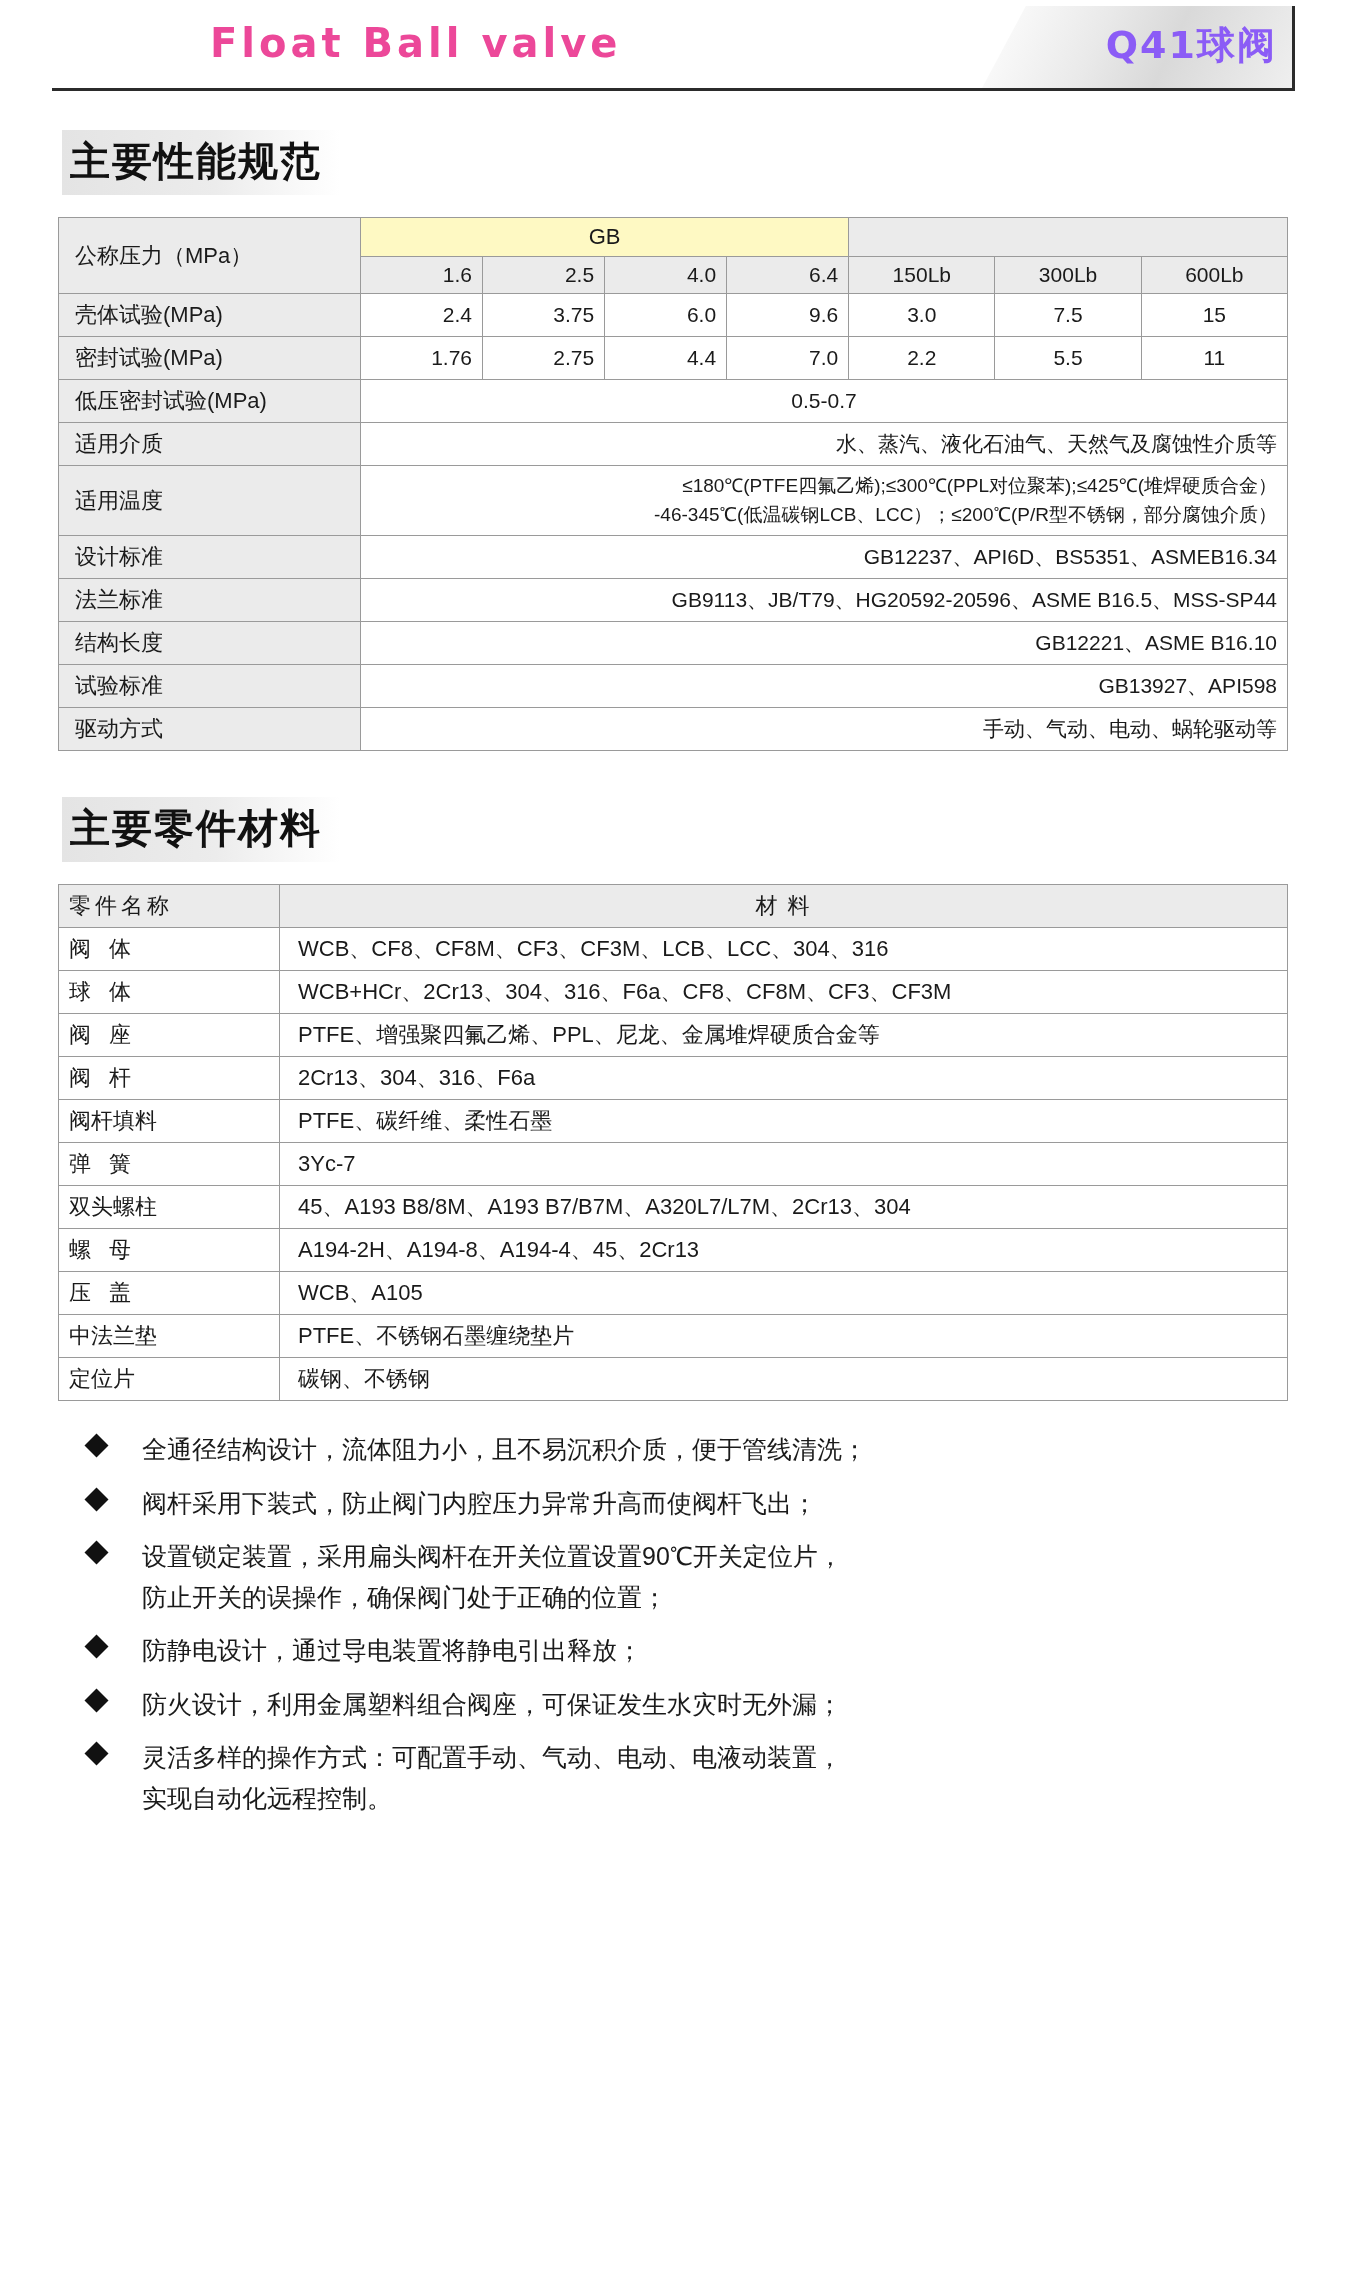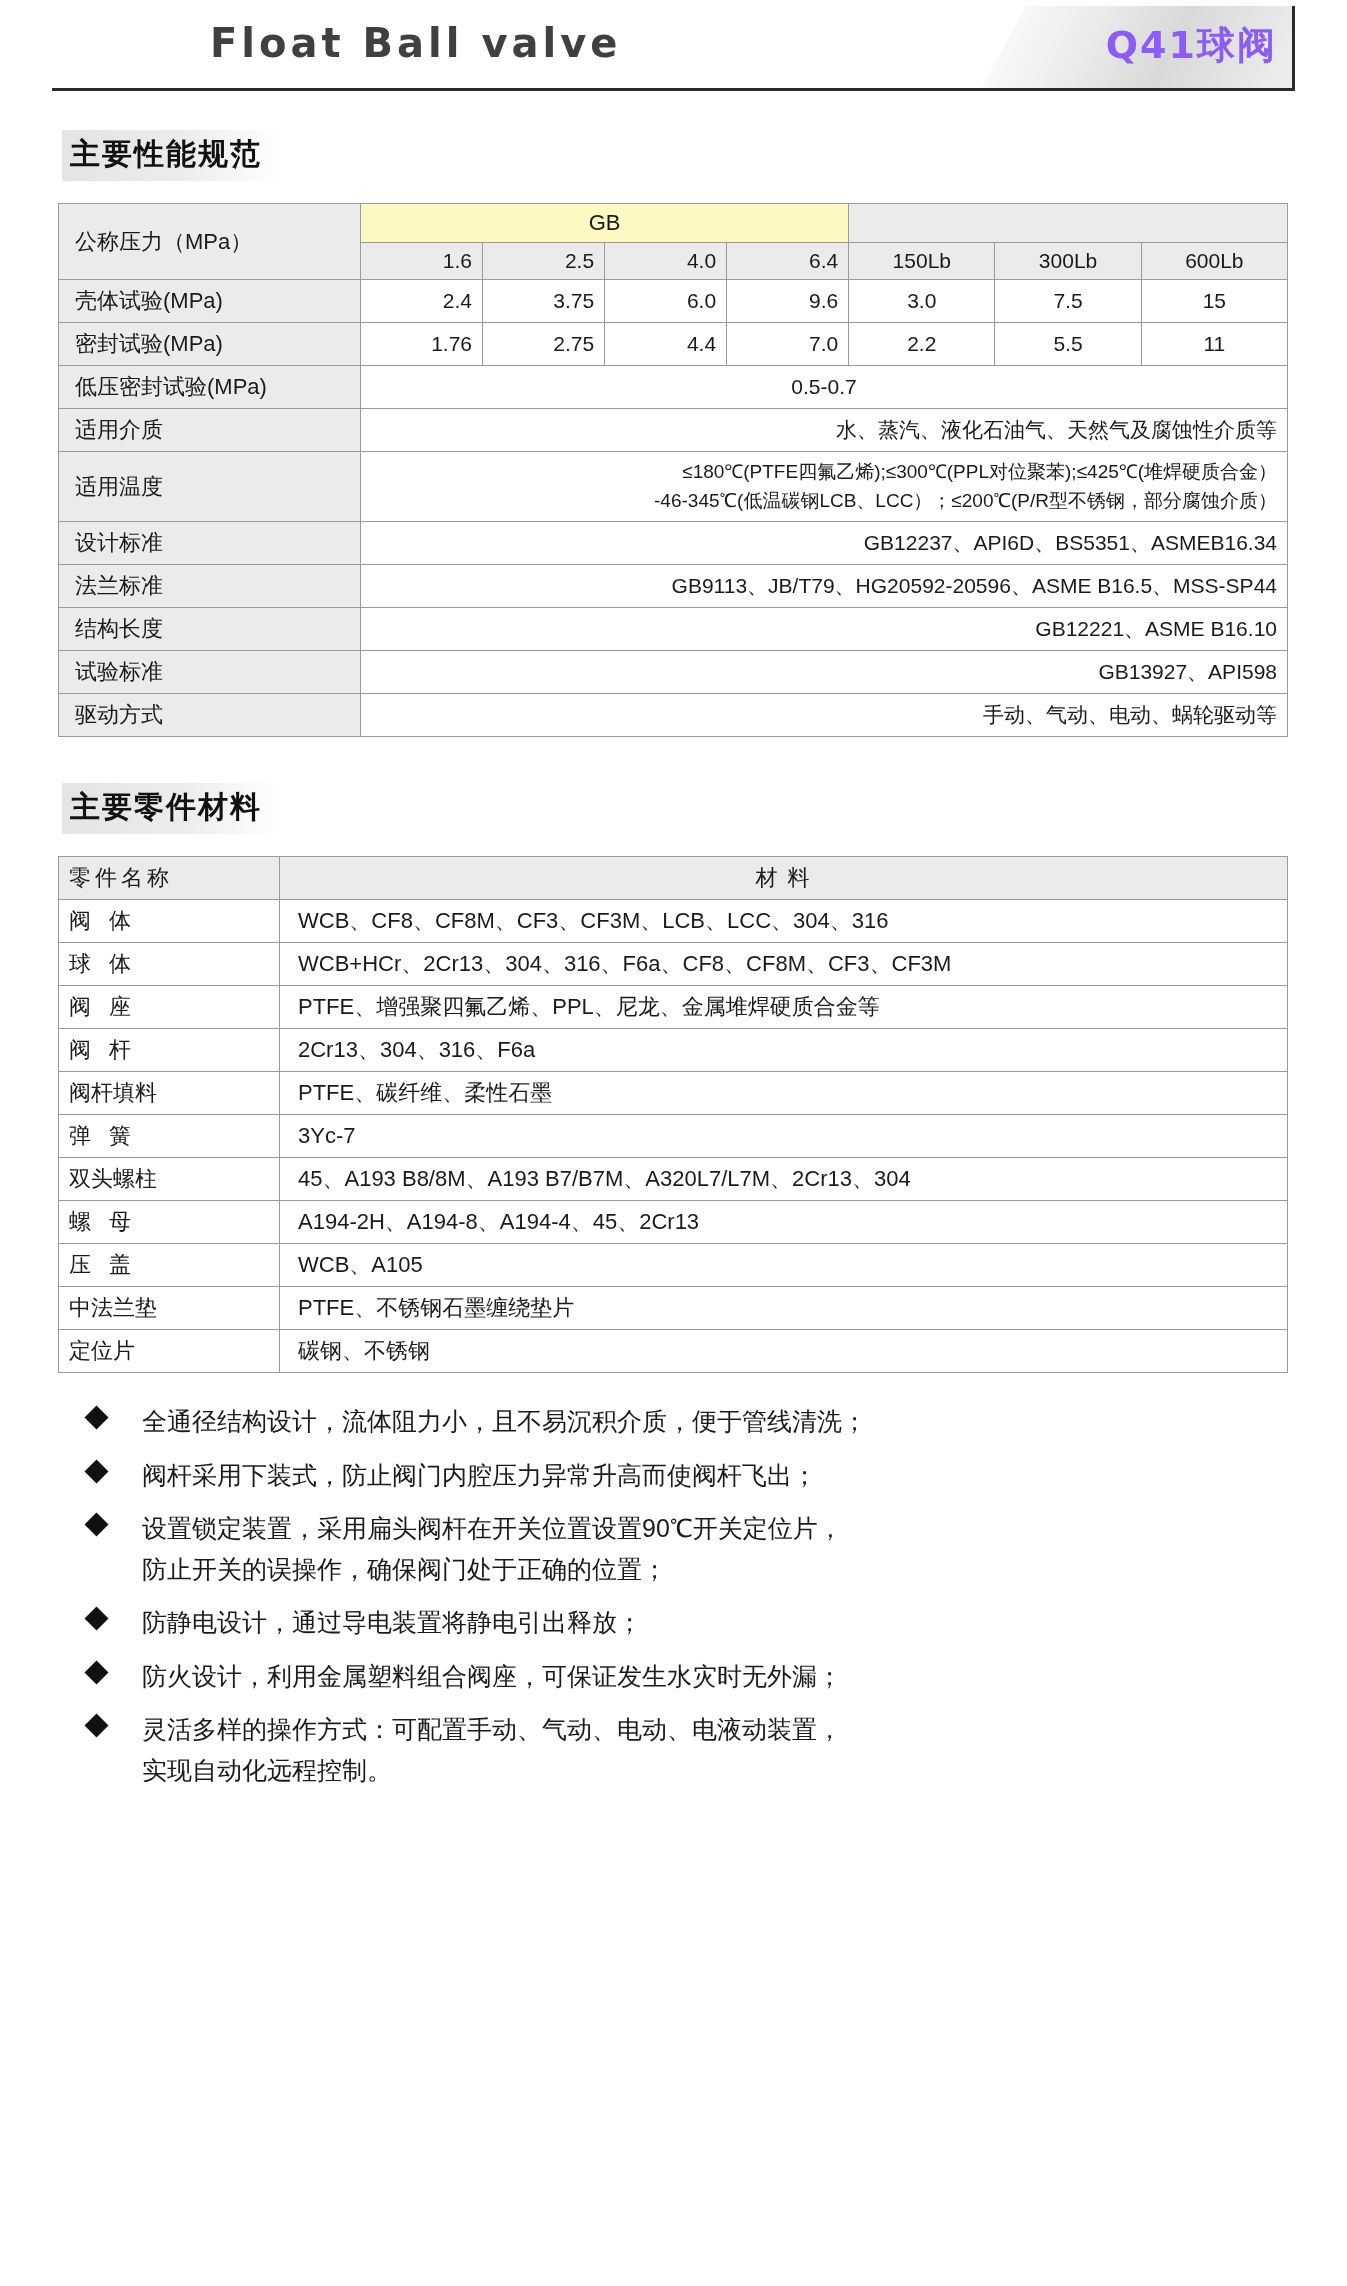--- a/index.html
+++ b/index.html
@@ -30,21 +30,21 @@
     background: #2b2b2b;
   }
   .header-title-en {
     position: absolute;
     left: 210px;
     top: 20px;
     font-size: 40px;
     font-weight: bold;
     letter-spacing: 4px;
     font-family: "DejaVu Sans", sans-serif;
-    color: #404040;
+    color: #ec4899;
   }
   .header-tag {
     position: absolute;
     right: 52px;
     top: 6px;
     width: 310px;
     height: 82px;
     background: linear-gradient(115deg, #ffffff 0%, #e9e9e9 38%, #d9d9d9 60%, #efefef 100%);
     border-right: 3px solid #2b2b2b;
     clip-path: polygon(14% 0, 100% 0, 100% 100%, 0% 100%);
@@ -59,21 +59,21 @@
     color: #8b5cf6;
     font-family: "DejaVu Sans", "Liberation Sans", sans-serif;
   }
 
   
   .section-head {
     margin: 0 0 0 62px;
     display: inline-block;
     position: relative;
     padding: 4px 18px 6px 8px;
-    font-size: 30px;
+    font-size: 40px;
     font-weight: bold;
     letter-spacing: 2px;
     color: #111;
     background: linear-gradient(90deg, #e4e4e4 0%, #ececec 55%, #ffffff 100%);
   }
   .section-wrap { margin-top: 34px; }
   .section-wrap.second { margin-top: 46px; }
 
   
   table {

